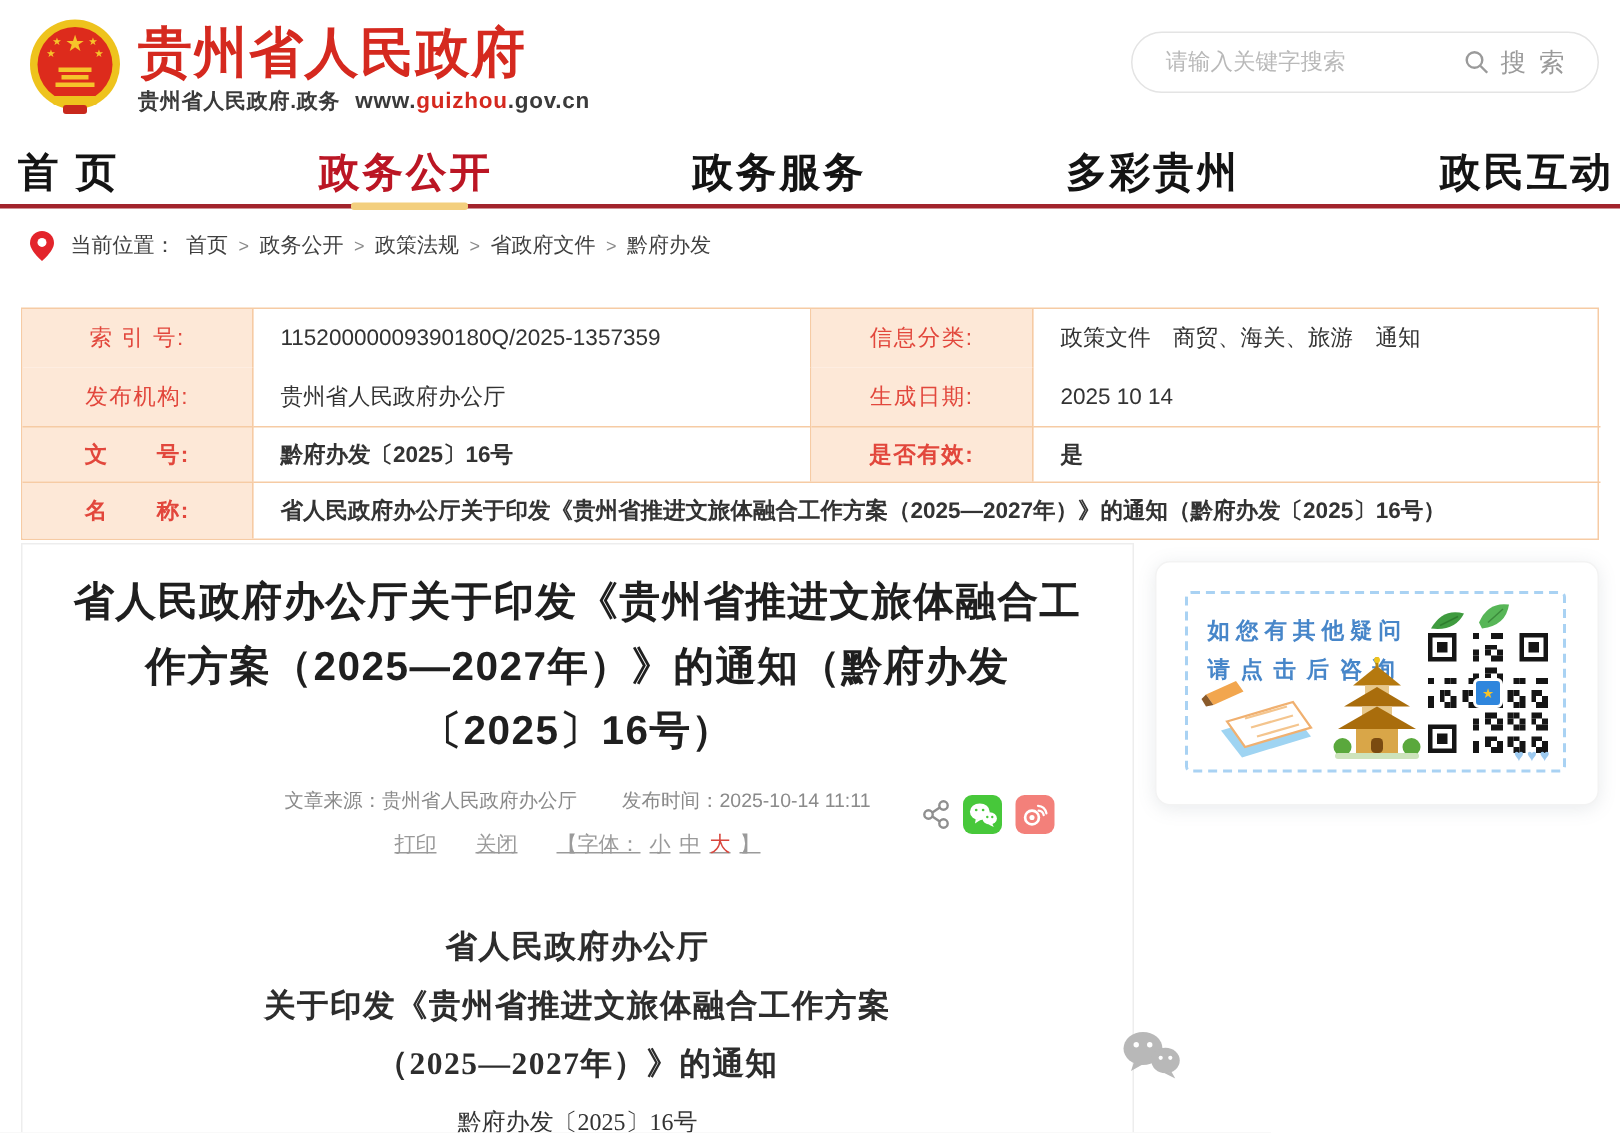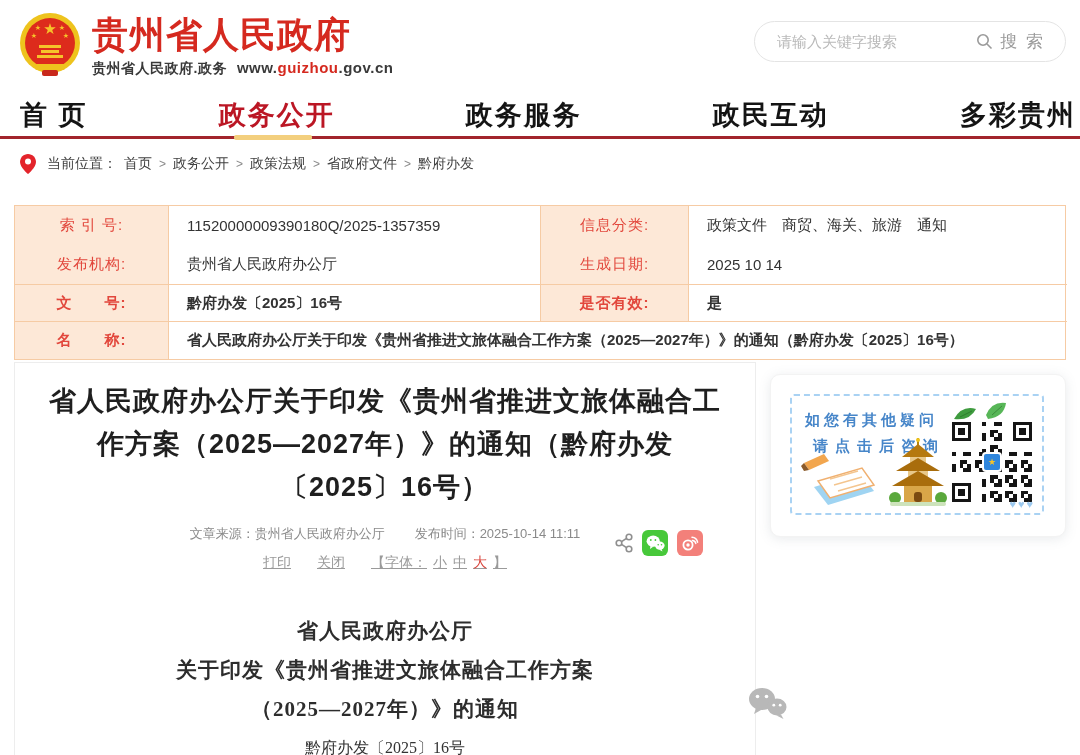--- a/index.html
+++ b/index.html
@@ -18,21 +18,21 @@
   .site-sub .url { margin-left:10px; font-size:15px; }
   .site-sub .url .brand { color:var(--brand-red,#d5291f); }
   .search { position:absolute; right:14px; top:21px; width:312px; height:41px;
     border:1px solid #e4e4e4; border-radius:21px; display:flex; align-items:center; background:#fff; }
   .search input { flex:1; border:none; outline:none; background:transparent; padding-left:22px;
     font-size:15px; color:#333; font-family:inherit; }
   .search input::placeholder { color:#b9b9b9; }
   .search-btn { display:flex; align-items:center; gap:7px; padding-right:20px; color:#9a9a9a;
     font-size:17px; letter-spacing:2px; cursor:pointer; white-space:nowrap; }
   
-  .nav { position:absolute; left:16px; right:0; top:94px; height:42px; padding:0 4px;
+  .nav { position:absolute; left:8px; right:0; top:94px; height:42px; padding:0 4px;
     display:flex; justify-content:space-between; align-items:center; }
   .nav-item { font-size:27px; font-weight:bold; color:#141414; letter-spacing:2px; cursor:pointer; }
   .nav-item.active { color:var(--nav-active-red,#bb1624); }
   .nav-rule { position:absolute; left:0; right:0; top:136px; height:3px; background:var(--nav-rule-red,#a2242c); }
   .nav-marker { position:absolute; left:234px; top:135px; width:78px; height:5px; border-radius:2px;
     background:var(--nav-underline-gold,#f3cf7e); z-index:2; }
   
   .crumbs { position:absolute; left:20px; top:153px; height:22px; display:flex; align-items:center;
     gap:7px; font-size:14px; color:#3f3f3f; }
   .crumbs .pin { margin-right:4px; }
@@ -72,21 +72,21 @@
     font-family:"Liberation Serif","DejaVu Serif",serif; color:#2d2d2d; }
   .art-body .l { font-size:21px; font-weight:700; line-height:39px; letter-spacing:1px; }
   .art-body .l4 { font-size:16px; font-weight:400; margin-top:9px; color:#333; }
   
   .side-card { position:absolute; left:770px; top:374px; width:296px; height:163px; background:#fff;
     border-radius:10px; border:1px solid #f3f3f3; box-shadow:0 2px 12px rgba(120,130,140,.16); }
   .banner { position:absolute; left:19px; top:19px; width:254px; height:121px;
     border:2px dashed var(--banner-border-blue,#a9d2f3); border-radius:4px; cursor:pointer; }
   .b-line1 { position:absolute; left:13px; top:15px; font-size:15px; font-weight:bold;
     color:var(--banner-blue,#4786c9); letter-spacing:4px; white-space:nowrap; }
-  .b-line2 { position:absolute; left:21px; top:41px; font-size:15px; font-weight:bold;
+  .b-line2 { position:absolute; left:13px; top:41px; font-size:15px; font-weight:bold;
     color:var(--banner-blue,#4786c9); letter-spacing:7px; white-space:nowrap; }
   .pen-art { position:absolute; left:8px; bottom:6px; }
   .pagoda-art { position:absolute; left:96px; bottom:3px; }
   .leaves-art { position:absolute; right:34px; top:5px; }
   .qr { position:absolute; right:10px; top:26px; width:80px; height:80px; background:#fff;
     display:grid; grid-template-columns:repeat(21,1fr); grid-template-rows:repeat(21,1fr); }
   .qr i { background:#151515; }
   .qr .f { position:absolute; width:19px; height:19px; border:3px solid #151515; background:#fff; }
   .qr .f::after { content:""; position:absolute; inset:3px; background:#151515; }
   .qr .f.tl { left:0; top:0; } .qr .f.tr { right:0; top:0; } .qr .f.bl { left:0; bottom:0; }
@@ -132,22 +132,22 @@
         <line x1="11" y1="11" x2="15.5" y2="15.5" stroke="#9a9a9a" stroke-width="1.6"></line>
       </svg>
       <span>搜 索</span>
     </div>
   </div>
 
   <div class="nav">
     <div class="nav-item">首 页</div>
     <div class="nav-item active">政务公开</div>
     <div class="nav-item">政务服务</div>
+    <div class="nav-item">多彩贵州</div>
     <div class="nav-item">政民互动</div>
-    <div class="nav-item">多彩贵州</div>
   </div>
   <div class="nav-rule"></div>
   <div class="nav-marker"></div>
 
   <div class="crumbs">
     <svg class="pin" width="16" height="20" viewBox="0 0 16 20">
       <path d="M8 0 C3.6 0 0 3.6 0 8 c0 5.4 8 12 8 12 s8 -6.6 8 -12 C16 3.6 12.4 0 8 0 z" fill="#e3242b"></path>
       <circle cx="8" cy="7.6" r="3" fill="#fff"></circle>
     </svg>
     <span>当前位置：</span>

